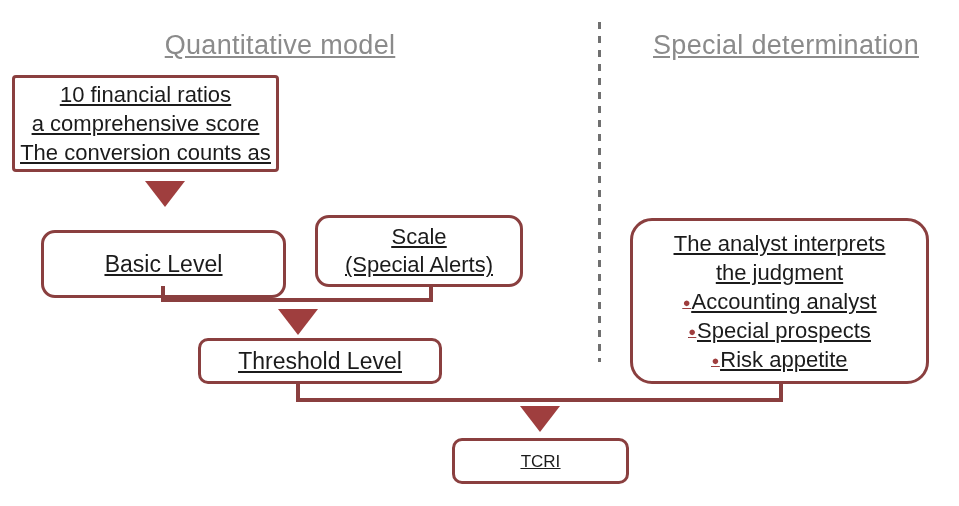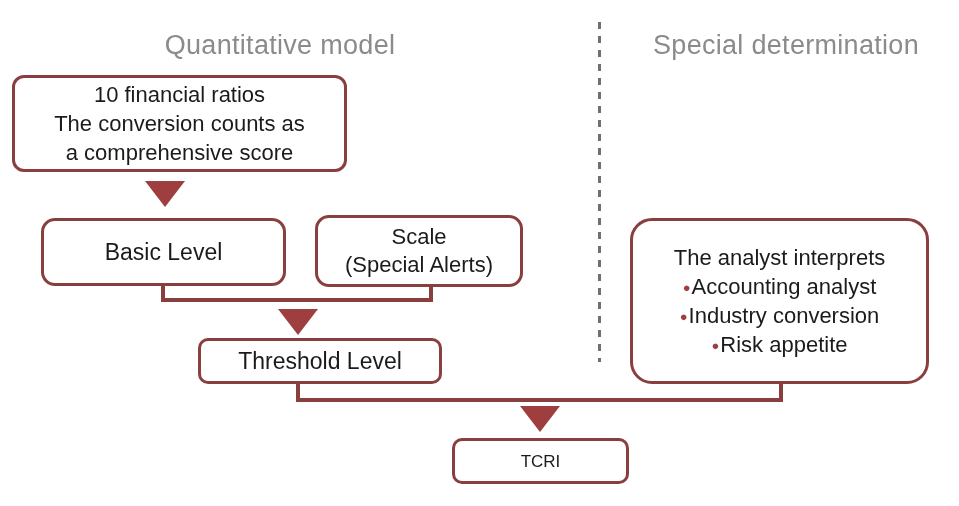--- a/index.html
+++ b/index.html
@@ -3,21 +3,21 @@
 <meta charset="utf-8">
 <style>
   :root {
     --accent: #8a3f3f;
     --arrow: #9f3e3e;
     --title-gray: #8b8b8b;
     --dash-gray: #707070;
     --text: #1b1b1b;
     --bg: #ffffff;
   }
-  * { margin: 0; padding: 0; box-sizing: border-box; }
+  * { margin: 0; padding: 0; box-sizing: border-box; text-decoration: underline; }
   html, body { background: var(--bg); }
   body {
     font-family: "Liberation Sans", "DejaVu Sans", sans-serif;
     color: var(--text);
   }
   .canvas {
     position: relative;
     width: 959px;
     height: 506px;
     background: var(--bg);
@@ -50,22 +50,22 @@
     background: var(--bg);
     display: flex;
     flex-direction: column;
     align-items: center;
     justify-content: center;
     text-align: center;
     font-size: 22px;
     line-height: 29px;
     color: var(--text);
   }
-  .node-ratios    { left: 12px;  top: 75px;  width: 335px; height: 97px;  border-radius: 12px; }
-  .node-basic     { left: 41px;  top: 218px; width: 245px; height: 68px;  font-size: 23px; }
+  .node-ratios    { left: 12px;  top: 75px;  width: 267px; height: 97px;  border-radius: 4px; }
+  .node-basic     { left: 41px;  top: 230px; width: 245px; height: 68px;  font-size: 23px; }
   .node-scale     { left: 315px; top: 215px; width: 208px; height: 72px;  line-height: 28px; }
   .node-threshold { left: 198px; top: 338px; width: 244px; height: 46px;  border-radius: 10px; font-size: 23px; }
   .node-analyst   { left: 630px; top: 218px; width: 299px; height: 166px; border-radius: 22px; }
   .node-tcri      { left: 452px; top: 438px; width: 177px; height: 46px;  border-radius: 10px; font-size: 17px; }
 
   .bline { display: flex; align-items: center; justify-content: center; }
   .bullet {
     color: var(--arrow);
     font-size: 13px;
     line-height: 29px;
@@ -97,22 +97,22 @@
 
 <div class="canvas">
 
   <div class="section-title title-left">Quantitative model</div>
   <div class="section-title title-right">Special determination</div>
 
   <div class="divider"></div>
 
   <div class="node node-ratios">
     <div>10 financial ratios</div>
+    <div>a comprehensive score</div>
     <div>The conversion counts as</div>
-    <div>a comprehensive score</div>
   </div>
 
   <div class="arrow arrow-1"></div>
 
   <div class="node node-basic">
     <div>Basic Level</div>
   </div>
 
   <div class="node node-scale">
     <div>Scale</div>
@@ -123,27 +123,28 @@
   <div class="cline stub-scale"></div>
   <div class="cline hbar-upper"></div>
   <div class="arrow arrow-2"></div>
 
   <div class="node node-threshold">
     <div>Threshold Level</div>
   </div>
 
   <div class="node node-analyst">
     <div>The analyst interprets</div>
+    <div>the judgment</div>
     <div class="bline">
       <span class="bullet">●</span>
       <span>Accounting analyst</span>
     </div>
     <div class="bline">
       <span class="bullet">●</span>
-      <span>Industry conversion</span>
+      <span>Special prospects</span>
     </div>
     <div class="bline">
       <span class="bullet">●</span>
       <span>Risk appetite</span>
     </div>
   </div>
 
   <div class="cline stub-threshold"></div>
   <div class="cline stub-analyst"></div>
   <div class="cline hbar-lower"></div>

